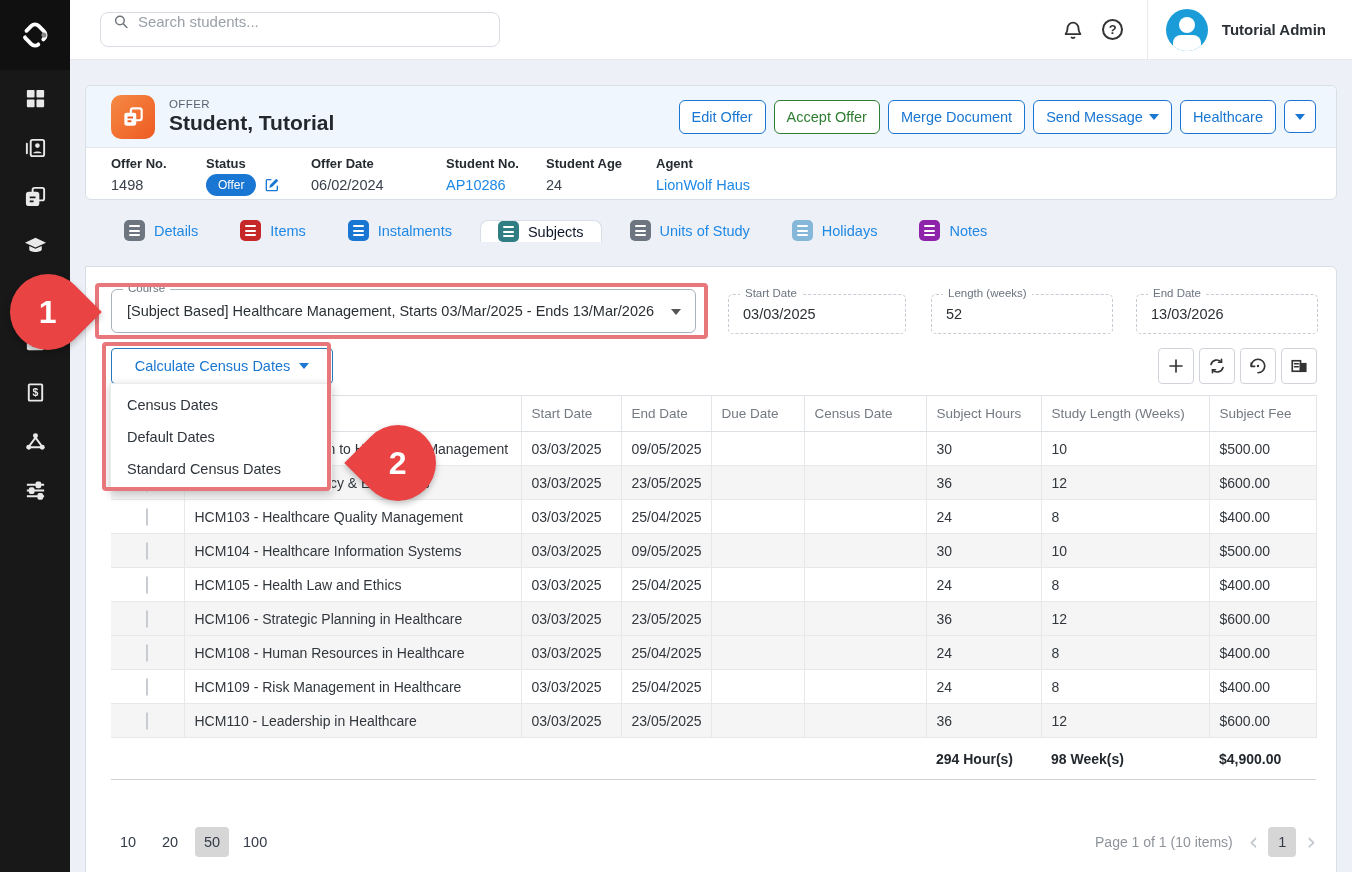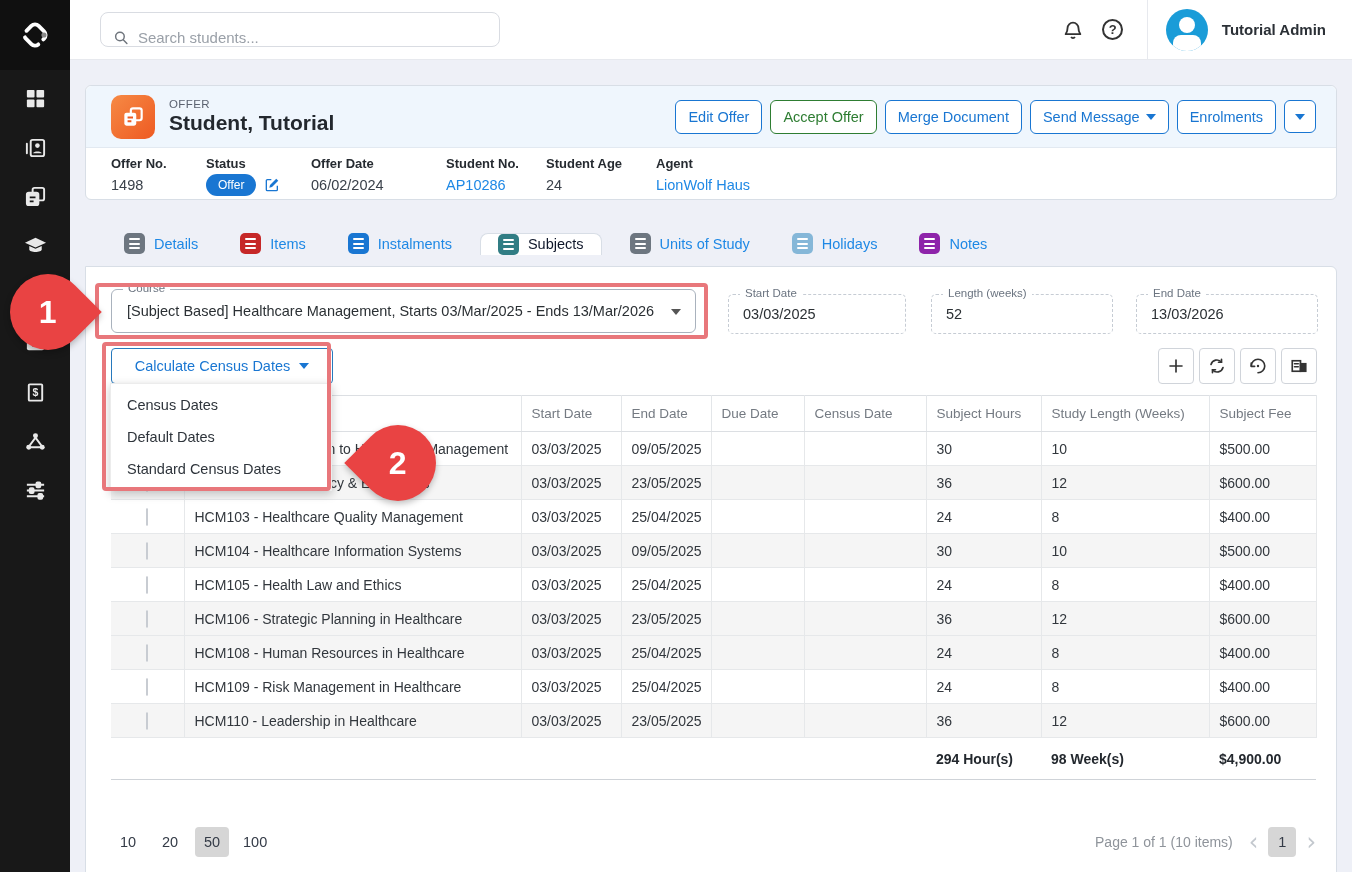--- a/index.html
+++ b/index.html
@@ -9,21 +9,21 @@
 
   
   .sidebar { position:absolute; left:0; top:0; width:70px; height:872px; background:#181818; z-index:3; }
   .logo { height:70px; display:flex; align-items:center; justify-content:center; background:#101010; }
   .nav-list { list-style:none; padding-top:6px; }
   .nav-item { height:49px; display:flex; align-items:center; justify-content:center; cursor:pointer; }
   .nav-item svg { width:23px; height:23px; }
 
   
   .topbar { position:absolute; left:70px; top:0; width:1282px; height:60px; background:#ffffff; border-bottom:1px solid #e7e9ee; display:flex; align-items:center; z-index:2; }
-  .search-box { margin-left:30px; width:400px; height:35px; border:1px solid #d9dce2; border-radius:8px; background:#fff; display:flex; align-items:flex-end; padding:0 12px; }
+  .search-box { margin-left:30px; width:400px; height:35px; border:1px solid #d9dce2; border-radius:8px; background:#fff; display:flex; align-items:flex-start; padding:0 12px; }
   .search-box svg { width:17px; height:17px; margin-right:9px; }
   .search-box input { border:none; outline:none; font-family:inherit; font-size:15px; color:#444; width:100%; background:transparent; }
   .search-box input::placeholder { color:#9aa0a8; }
   .topbar-right { margin-left:auto; display:flex; align-items:center; height:100%; }
   .icon-btn { width:40px; height:40px; display:flex; align-items:center; justify-content:center; cursor:pointer; }
   .help-circle { width:21px; height:21px; border:2px solid #333; border-radius:50%; display:flex; align-items:center; justify-content:center; font-size:13px; font-weight:bold; color:#333; }
   .top-divider { width:1px; height:60px; background:#e7e9ee; margin:0 18px 0 14px; }
   .user-chip { display:flex; align-items:center; margin-right:26px; cursor:pointer; }
   .avatar { width:42px; height:42px; border-radius:50%; background:#1a9cd8; position:relative; overflow:hidden; margin-right:14px; }
   .avatar::before { content:""; position:absolute; left:13px; top:8px; width:16px; height:16px; background:#fff; border-radius:50%; }
@@ -44,21 +44,21 @@
   .offer-fields { display:flex; padding:8px 0 0 25px; }
   .f-group { margin-right:0; }
   .f-label { font-size:13px; font-weight:bold; color:#262b31; }
   .f-value { font-size:14.5px; color:#3a414a; margin-top:6px; }
   .f-value.link { color:#1e88e5; cursor:pointer; }
   .g1{width:95px}.g2{width:105px}.g3{width:135px}.g4{width:100px}.g5{width:110px}
   .status-wrap { display:flex; align-items:center; gap:8px; margin-top:3px; }
   .pill { background:#1976d2; color:#fff; font-size:12px; padding:4px 12px; border-radius:12px; }
 
   
-  .tabs { position:absolute; left:110px; top:220px; height:47px; display:flex; align-items:center; z-index:5; }
+  .tabs { position:absolute; left:110px; top:220px; height:47px; display:flex; align-items:flex-start; z-index:5; }
   .tab { display:flex; align-items:center; gap:9px; padding:0 14px; margin-right:14px; font-size:14.5px; color:#1e88e5; cursor:pointer; }
   .tab.active { background:#fff; border:1px solid #d8dee6; border-bottom:none; border-radius:8px 8px 0 0; color:#0f172a; padding:0 17px; }
   .tab-ic { width:21px; height:21px; border-radius:5px; display:flex; flex-direction:column; justify-content:center; align-items:center; gap:2.5px; flex:none; }
   .tab-ic i { display:block; width:11px; height:2px; background:#fff; border-radius:1px; }
   .ic-gray{background:#6d7680}.ic-red{background:#c62828}.ic-blue{background:#1976d2}.ic-teal{background:#317d84}.ic-lblue{background:#85b7d8}.ic-purple{background:#8e24aa}
 
   
   .main-card { position:absolute; left:85px; top:266px; width:1252px; height:770px; background:#fff; border:1px solid #d8dee6; border-radius:0 6px 6px 6px; z-index:4; }
 
   .course-select { position:absolute; left:25px; top:22px; width:585px; height:44px; border:1px solid #a9b2bd; border-radius:6px; background:#fff; cursor:pointer; }
@@ -228,21 +228,21 @@
         <div class="offer-title">Student, Tutorial</div>
       </div>
       <div class="offer-actions">
         <button class="btn">Edit Offer</button>
         <button class="btn green">Accept Offer</button>
         <button class="btn">Merge Document</button>
         <button class="btn">
             <span>Send Message</span>
             <span class="caret"></span>
           </button>
-        <button class="btn">Enrolments</button>
+        <button class="btn">Healthcare</button>
         <button class="btn mini">
             <span class="caret"></span>
           </button>
       </div>
     </div>
     <div class="offer-fields">
       <div class="f-group g1">
         <div class="f-label">Offer No.</div>
         <div class="f-value">1498</div>
       </div>

